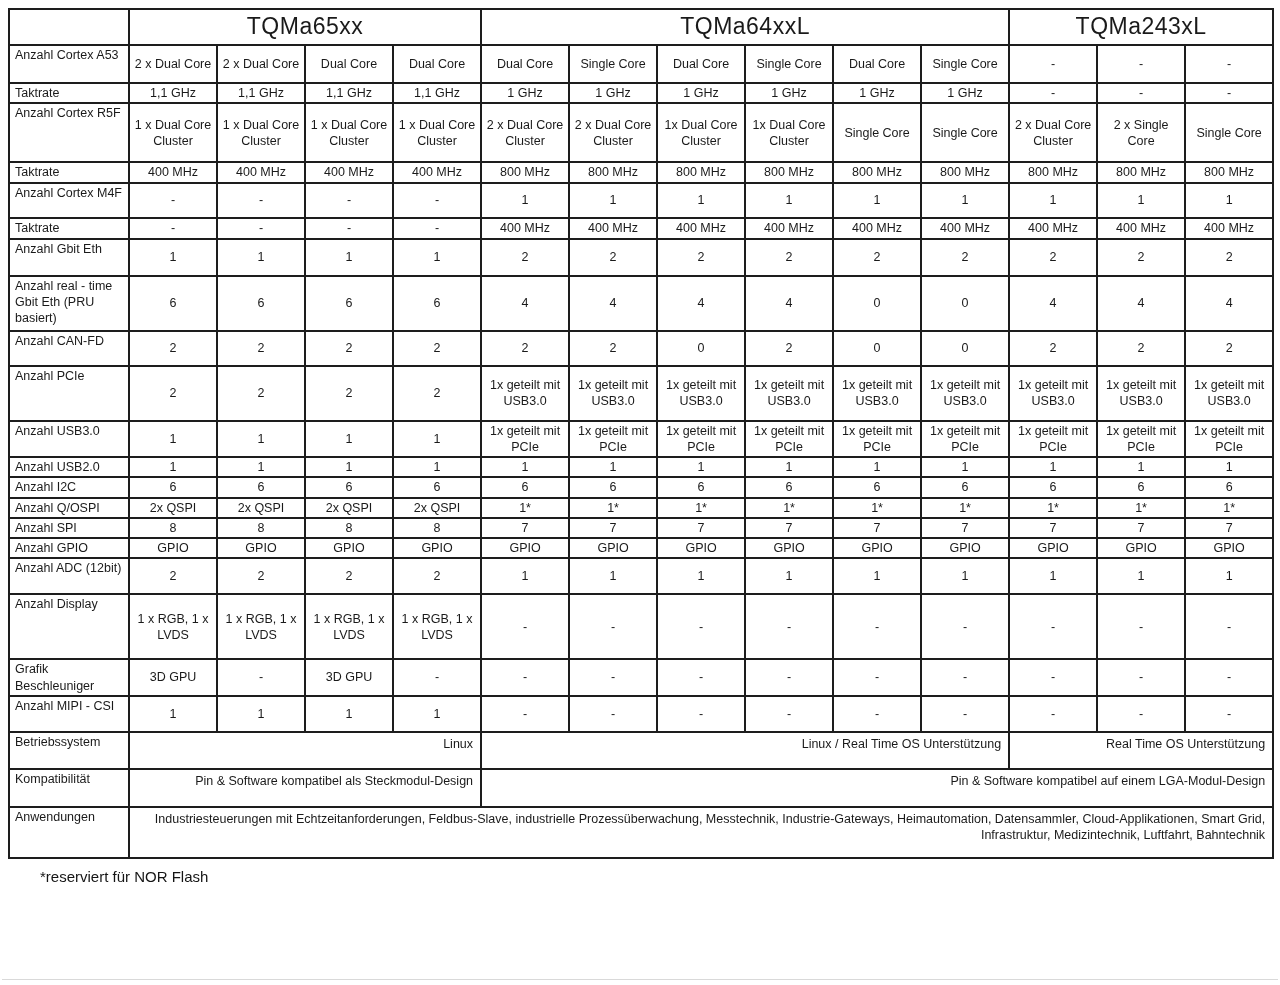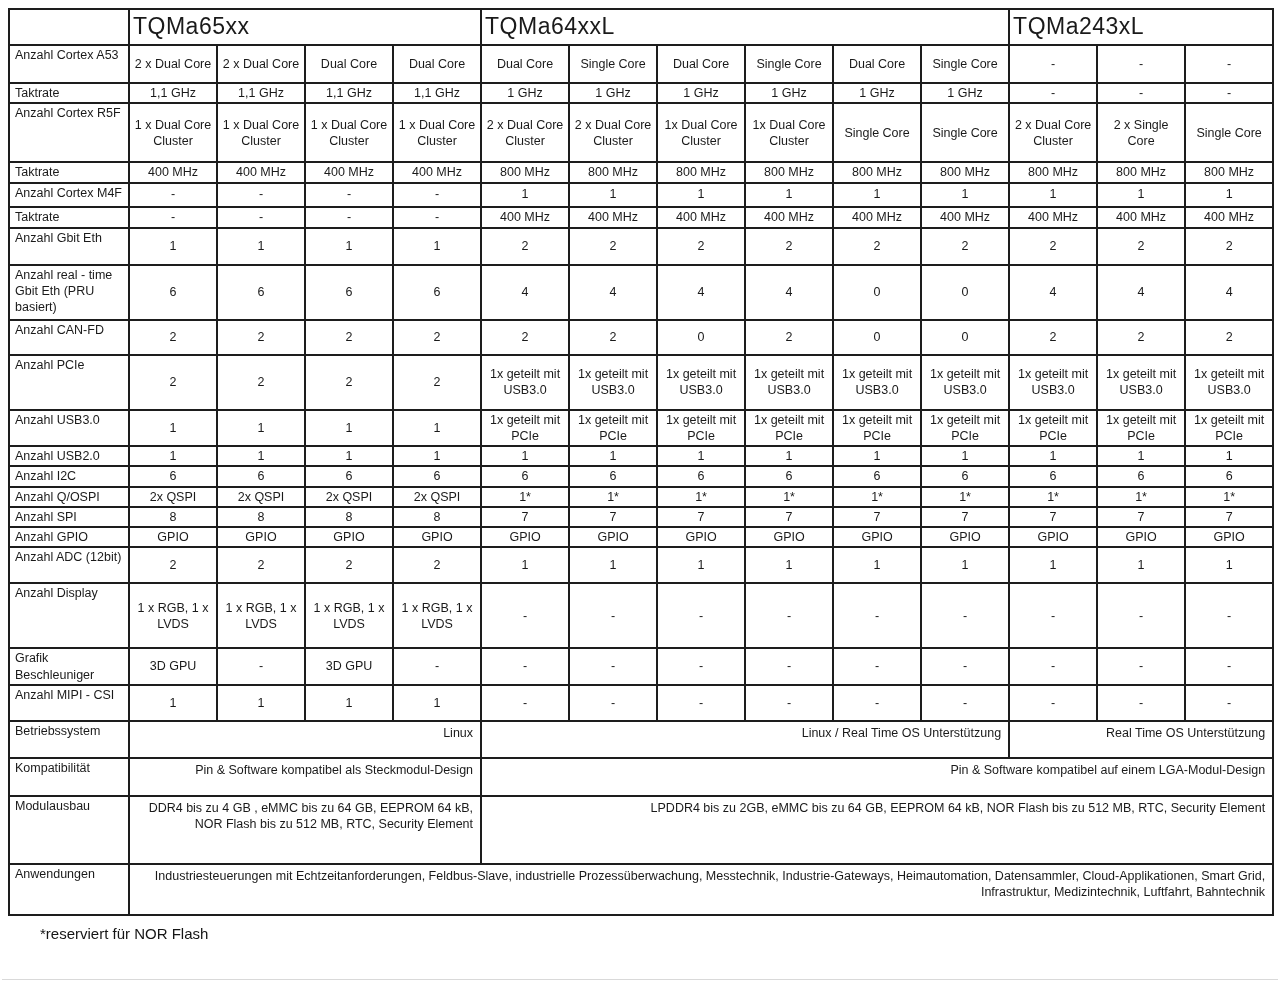--- a/index.html
+++ b/index.html
@@ -14,21 +14,21 @@
     background:#fff;
   }
   col.feature-col{width:120px;}
   col.data-col{width:88px;}
   th,td{
     border:2px solid #1d1d1d;
     font-size:12.5px;font-weight:normal;line-height:1.3;
     padding:1px 3px;overflow:hidden;word-wrap:break-word;
   }
   th.corner{height:32px;}
-  th.group{font-size:23px;text-align:left;letter-spacing:0.5px;}
+  th.group{font-size:23px;text-align:center;letter-spacing:0.5px;}
   th.feature-head{text-align:left;padding-left:5px;height:20px;}
   th.model{text-align:center;height:20px;}
   td.feature{text-align:left;vertical-align:top;padding-left:5px;}
   td.val{text-align:center;vertical-align:middle;}
   td.info{text-align:right;vertical-align:top;padding:3px 7px;}
   .footnote{
     font-size:15px;margin:9px 0 0 32px;color:#151515;
   }
   .bottom-line{
     position:absolute;left:2px;right:2px;top:979px;
@@ -122,21 +122,21 @@
           <td class="val">800 MHz</td>
           <td class="val">800 MHz</td>
           <td class="val">800 MHz</td>
           <td class="val">800 MHz</td>
           <td class="val">800 MHz</td>
           <td class="val">800 MHz</td>
           <td class="val">800 MHz</td>
           <td class="val">800 MHz</td>
           <td class="val">800 MHz</td>
         </tr>
-        <tr style="height: 24px;">
+        <tr style="height: 35px;">
           <td class="feature">Anzahl Cortex M4F</td>
           <td class="val">-</td>
           <td class="val">-</td>
           <td class="val">-</td>
           <td class="val">-</td>
           <td class="val">1</td>
           <td class="val">1</td>
           <td class="val">1</td>
           <td class="val">1</td>
           <td class="val">1</td>
@@ -388,25 +388,20 @@
         <tr style="height: 37px;">
           <td class="feature">Betriebssystem</td>
           <td class="info" colspan="4">Linux</td>
           <td class="info" colspan="6">Linux / Real Time OS Unterstützung</td>
           <td class="info" colspan="3">Real Time OS Unterstützung</td>
         </tr>
         <tr style="height: 38px;">
           <td class="feature">Kompatibilität</td>
           <td class="info" colspan="4">Pin &amp; Software kompatibel als Steckmodul-Design</td>
           <td class="info" colspan="9">Pin &amp; Software kompatibel auf einem LGA-Modul-Design</td>
-        </tr>
-        <tr style="height: 68px;">
-          <td class="feature">Modulausbau</td>
-          <td class="info" colspan="4">DDR4 bis zu 4 GB , eMMC bis zu 64 GB, EEPROM 64 kB, NOR Flash bis zu 512 MB, RTC, Security Element</td>
-          <td class="info" colspan="9">LPDDR4 bis zu 2GB, eMMC bis zu 64 GB,  EEPROM 64 kB, NOR Flash bis zu 512 MB, RTC, Security Element</td>
         </tr>
         <tr style="height: 51px;">
           <td class="feature">Anwendungen</td>
           <td class="info" colspan="13">Industriesteuerungen mit Echtzeitanforderungen, Feldbus-Slave, industrielle Prozessüberwachung, Messtechnik, Industrie-Gateways, Heimautomation, Datensammler, Cloud-Applikationen, Smart Grid, Infrastruktur, Medizintechnik, Luftfahrt, Bahntechnik</td>
         </tr>
       </tbody>
   </table>
   <p class="footnote">*reserviert für NOR Flash</p>
 </div>
 <div class="bottom-line"></div>

